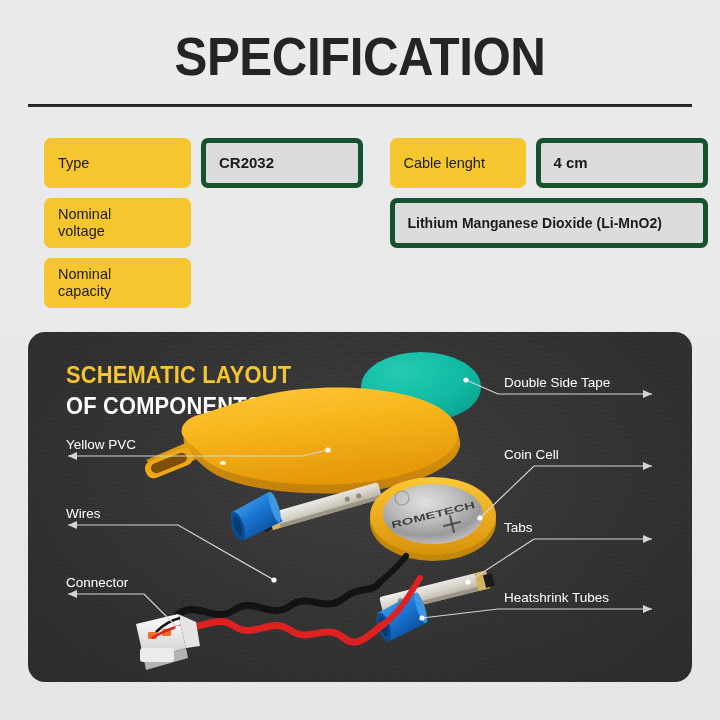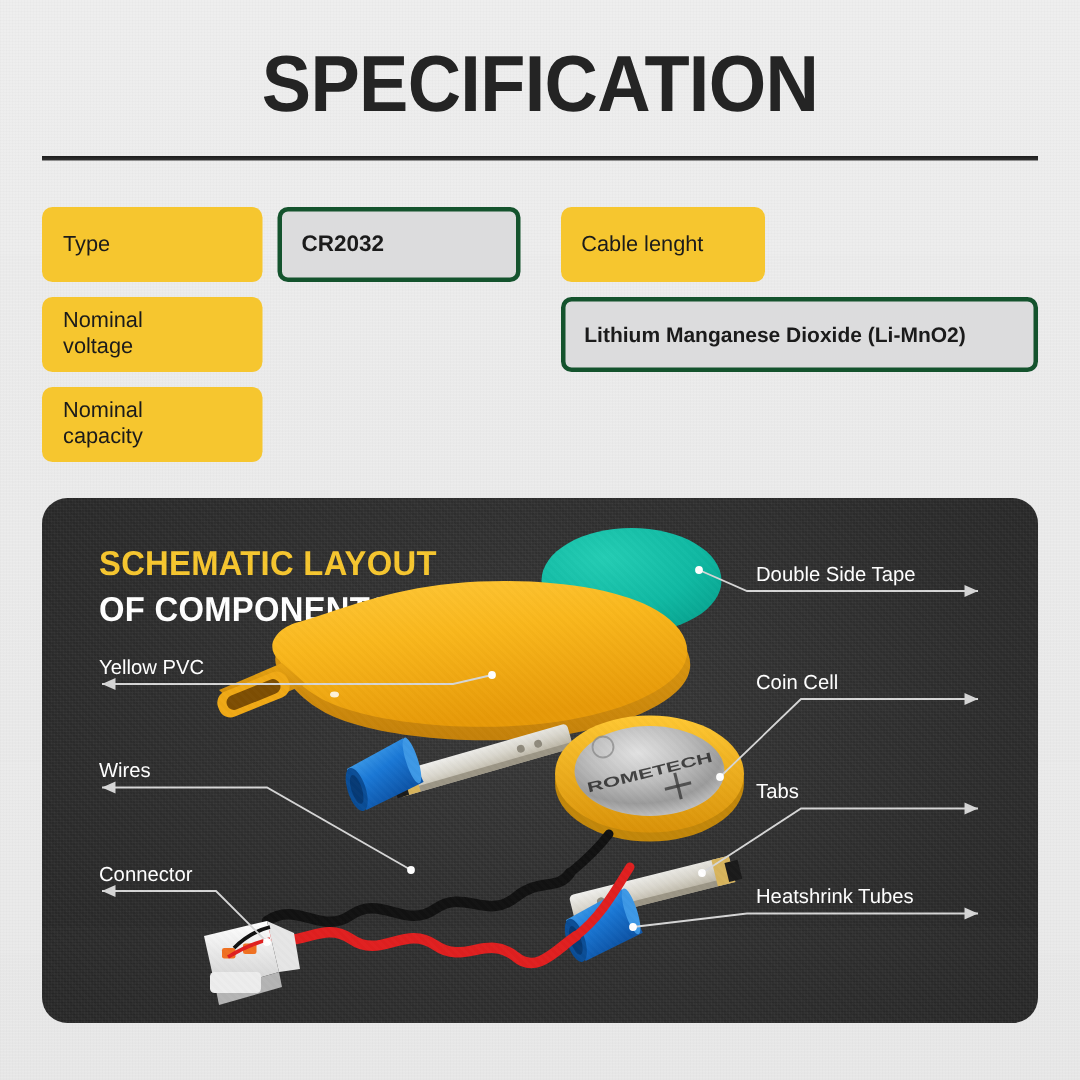--- a/index.html
+++ b/index.html
@@ -28,38 +28,38 @@
     font-family:"Liberation Sans", sans-serif;
     transform:scaleX(0.93);
   }
   .title-rule{
     position:absolute;left:28px;top:104px;width:664px;height:3px;
     background:linear-gradient(180deg,#1d1d1d,#333);
   }
 
   
   .spec{
-    position:absolute;left:28px;top:138px;width:664px;height:170px;
+    position:absolute;left:44px;top:138px;width:664px;height:170px;
     display:flex;gap:27px;
   }
   .spec-col{flex:1;display:flex;flex-direction:column;gap:10px;}
   .spec-row{display:flex;gap:10px;height:50px;}
   .cell-label{
     width:147px;flex:none;
     background:#f6c62f;
     border-radius:7px;
     display:flex;align-items:center;
     padding:0 14px;box-sizing:border-box;
     color:#1b1b1b;font-size:14.5px;line-height:17px;font-weight:400;
   }
   .spec-col.right .cell-label{width:136px;text-align:right;}
   .cell-value{
     flex:1;
     background:#dcdcdd;
-    border:3px solid #14532d;
+    border:5px solid #14532d;
     border-radius:7px;
     display:flex;align-items:center;
     padding:0 13px;box-sizing:border-box;
     color:#1b1b1b;font-size:15px;line-height:18px;font-weight:700;
   }
 
   
   .panel{
     position:absolute;left:28px;top:332px;width:664px;height:350px;
     border-radius:17px;
@@ -107,20 +107,21 @@
     </div>
     <div class="spec-row">
       <div class="cell-label" style="white-space:pre-line">Nominal
 capacity</div>
     </div>
   </div>
 
   <div class="spec-col right">
     <div class="spec-row">
       <div class="cell-label">Cable lenght</div>
+      <div class="cell-value">4 cm</div>
     </div>
     <div class="spec-row">
       <div class="cell-value" style="font-size:14px;line-height:17px">Lithium Manganese Dioxide (Li-MnO2)</div>
     </div>
   </div>
 
 </div>
 
 <div class="panel">
 

